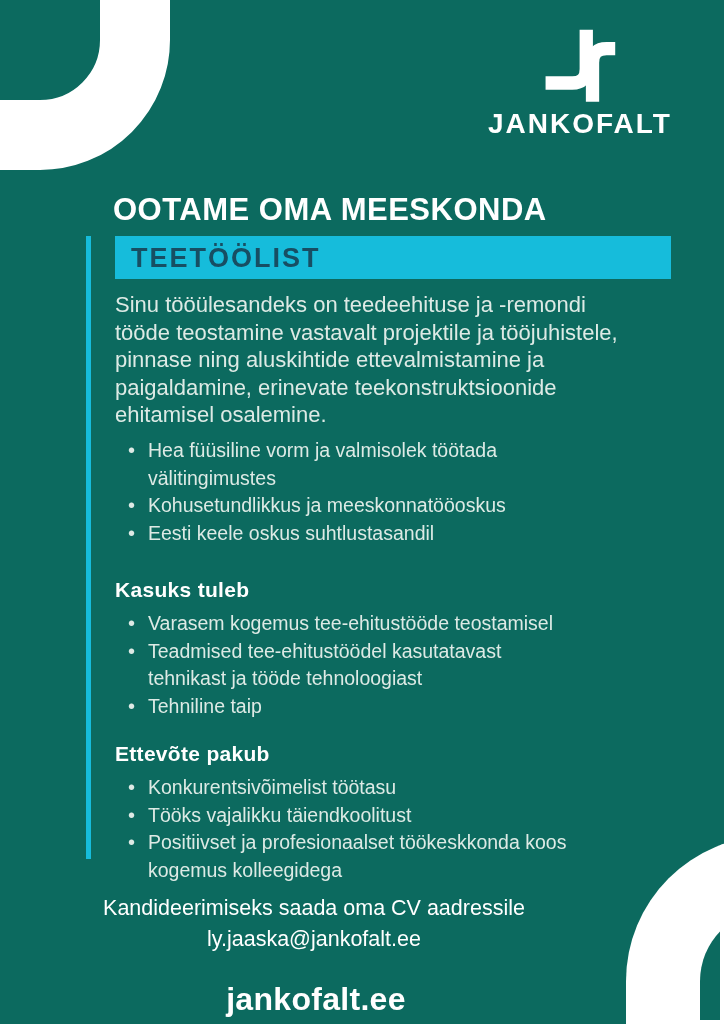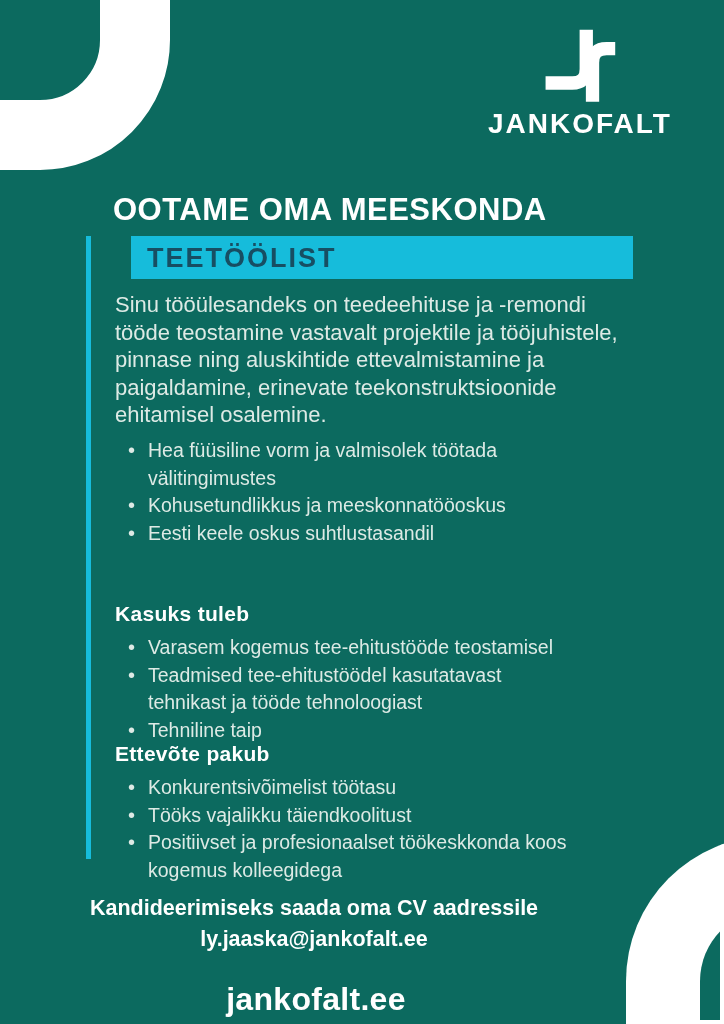--- a/index.html
+++ b/index.html
@@ -29,58 +29,57 @@
   .logo svg{display:block;margin:0 auto 6px;}
   .logo-text{
     color:#fff;font-size:28px;font-weight:700;letter-spacing:2px;white-space:nowrap;
   }
   
   .headline{
     position:absolute;left:113px;top:192px;margin:0;
     color:#fff;font-size:31px;font-weight:800;letter-spacing:.5px;white-space:nowrap;
   }
   .highlight-box{
-    position:absolute;left:115px;top:236px;width:502px;height:43px;
+    position:absolute;left:115px;top:236px;width:556px;height:43px;
     background:var(--accent-cyan,#16BCDB);
-    margin-left:16px;
   }
   .highlight-box span{
     display:block;padding-left:16px;line-height:44px;
     color:var(--highlight-text,#174E63);
     font-size:27px;font-weight:800;letter-spacing:2px;white-space:nowrap;
   }
   .accent-line{
     position:absolute;left:86px;top:236px;width:5px;height:623px;
     background:var(--accent-cyan,#16BCDB);
   }
   
   .intro{
     position:absolute;left:115px;top:291px;width:575px;margin:0;
     font-size:22px;line-height:27.5px;white-space:pre-line;
   }
   .section{position:absolute;left:115px;width:560px;}
   .section-1{top:437px;}
-  .section-2{top:602px;}
+  .section-2{top:578px;}
   .section-3{top:742px;}
   .section h2{
     margin:0 0 8px 0;color:#fff;font-size:21px;font-weight:800;letter-spacing:.3px;
   }
   .section ul{list-style:none;margin:0;padding:0 0 0 13px;}
   .section li{
     position:relative;padding-left:20px;
     font-size:19.5px;line-height:27.5px;white-space:pre-line;
   }
   .section li::before{
     content:"\2022";position:absolute;left:0;top:0;
     font-size:20px;line-height:27.5px;
   }
   
   .cta{
     position:absolute;left:0;top:893px;width:628px;text-align:center;
-    color:#fff;font-weight:700;font-size:21.5px;line-height:31px;
+    color:#fff;font-weight:400;font-size:21.5px;line-height:31px;
   }
   .site{
     position:absolute;left:0;top:981px;width:632px;text-align:center;
     color:#fff;font-weight:700;font-size:32px;letter-spacing:.3px;
   }
 </style>
 </head>
 <body>
 
 <div class="poster">

